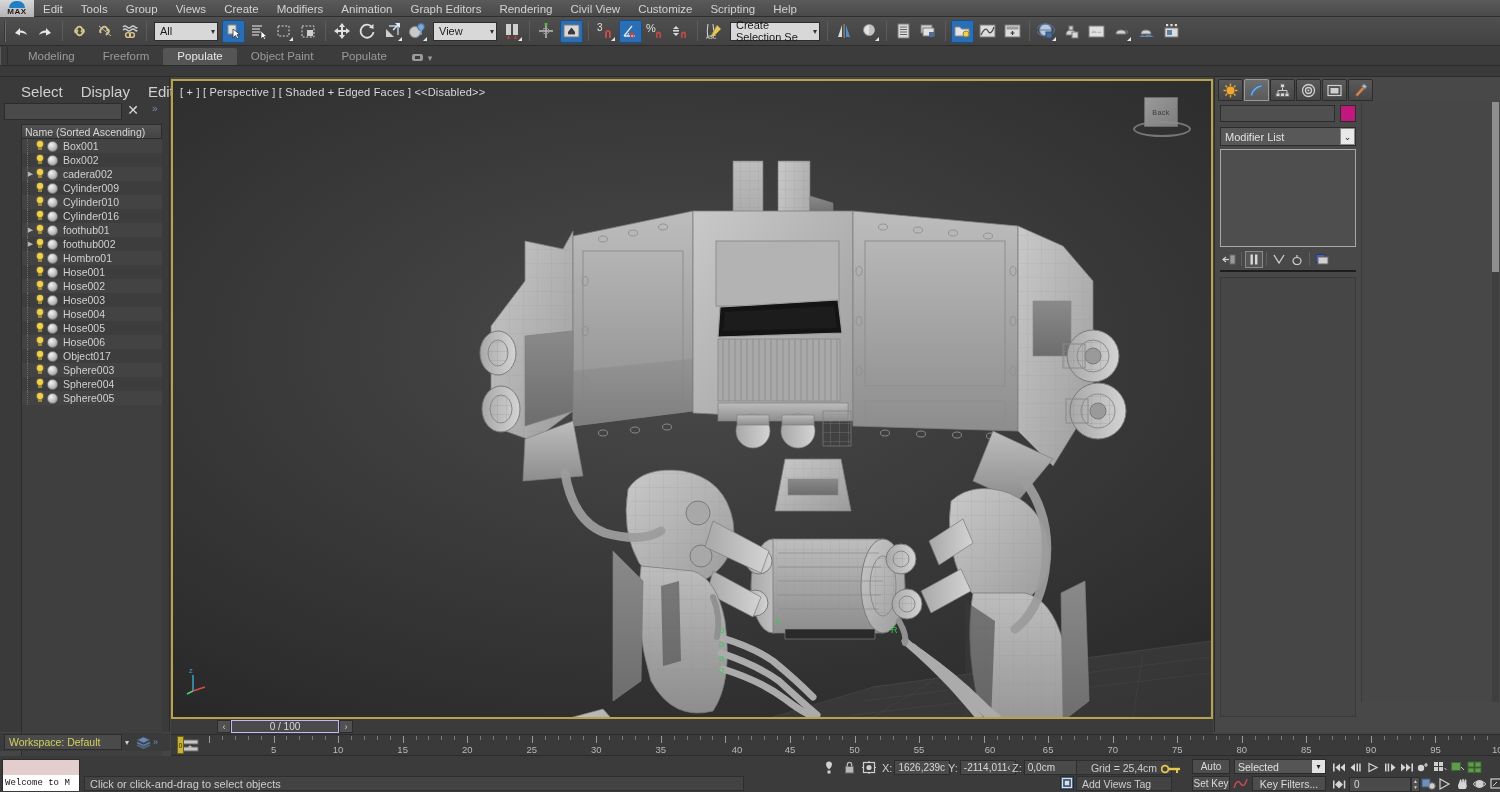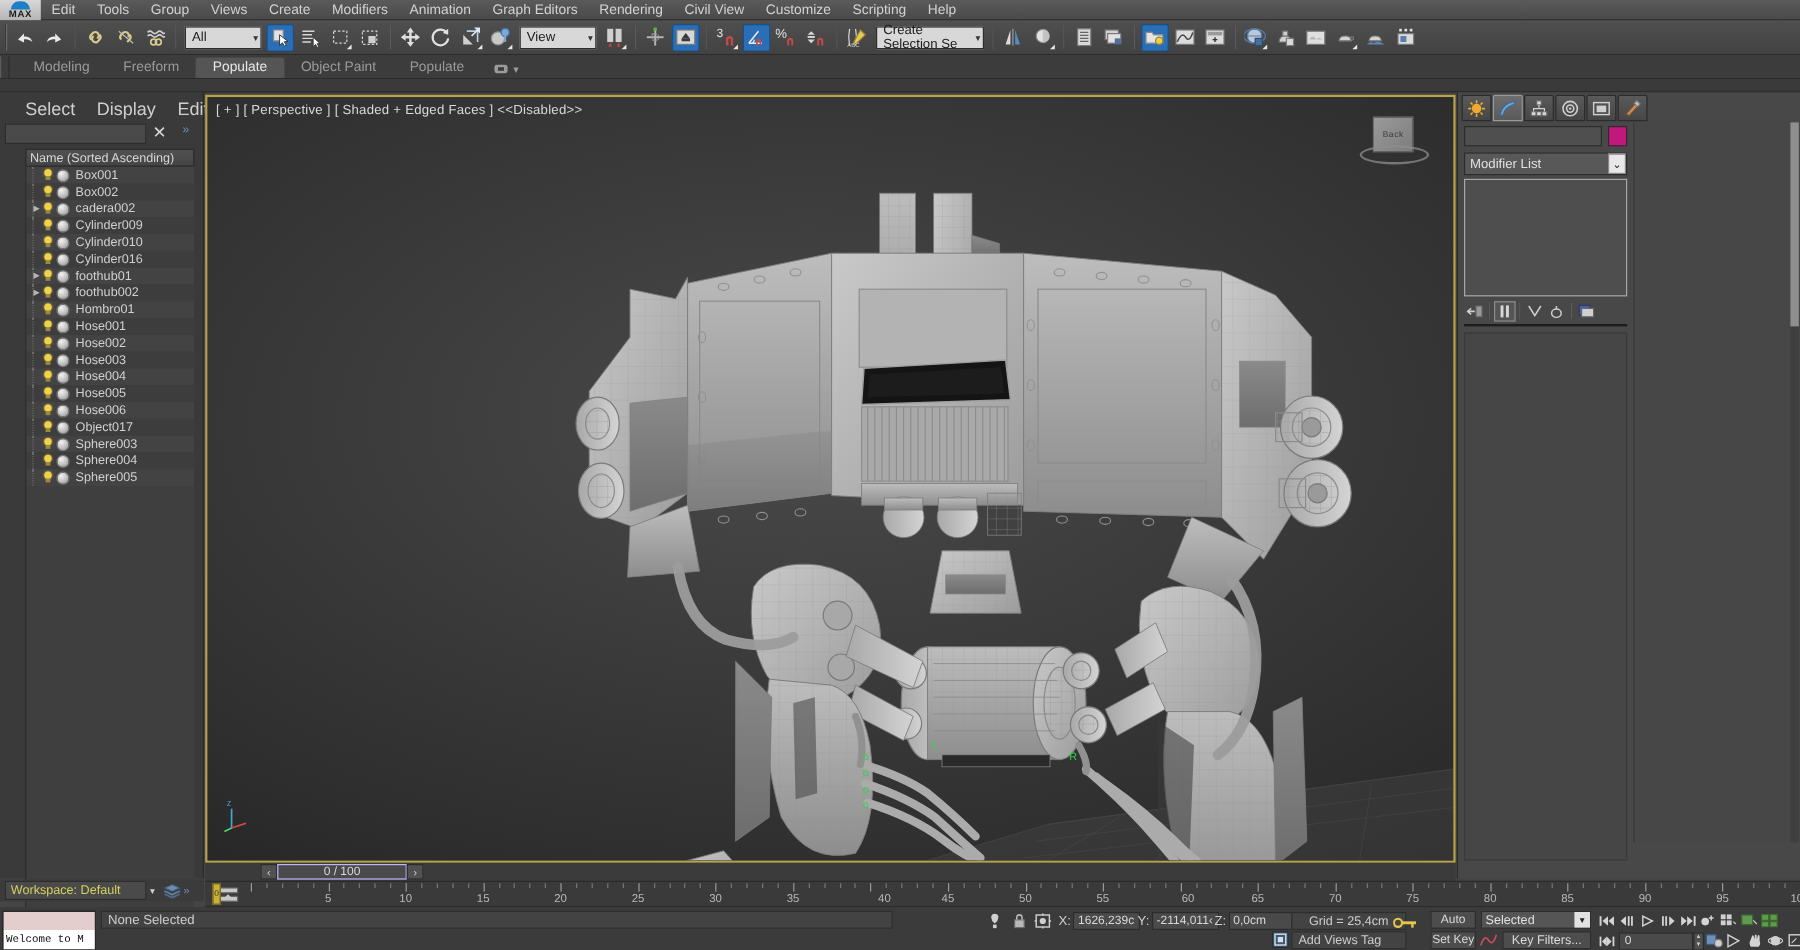--- a/index.html
+++ b/index.html
@@ -1467,21 +1467,21 @@
     <div id="cpscroll">
       <div class="th"></div>
     </div>
   </div>
 
   <div id="statusbar">
     <div id="mxlisten">
       <div class="pink"></div>
       <div class="txt">Welcome to M</div>
     </div>
-    <div id="selinfo">None Selected</div>
+    <div id="prompt">Click or click-and-drag to select objects</div>
 
     <div class="sbicon" style="left:822px">
       <svg width="10" height="13" viewBox="0 0 10 13">
           <path d="M5 0.5 a3 3 0 0 1 3 3 q0 2.5-3 5 q-3-2.5-3-5 a3 3 0 0 1 3-3 Z" fill="#d0d0d0"></path>
           <rect x="3.5" y="9.5" width="3" height="3" fill="#d0d0d0"></rect>
         </svg>
     </div>
     <div class="sbicon" style="left:842px">
       <svg width="11" height="13" viewBox="0 0 11 13">
           <rect x="1.5" y="5.5" width="8" height="6.5" fill="#b8b8b8" stroke="#6a6a6a"></rect>

